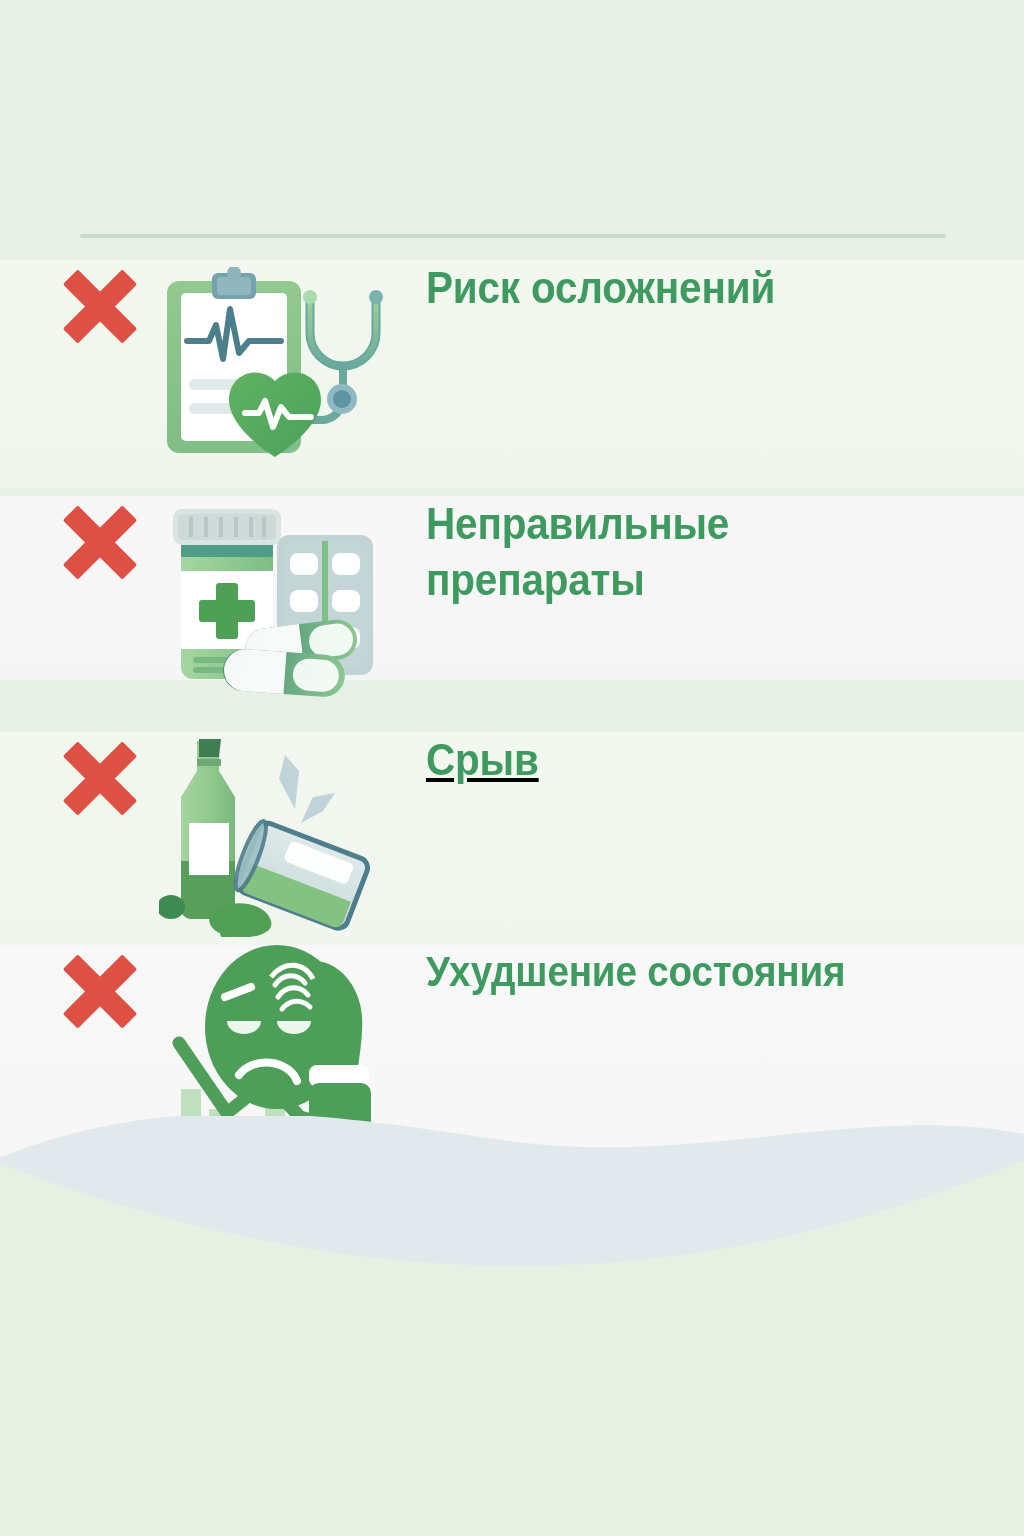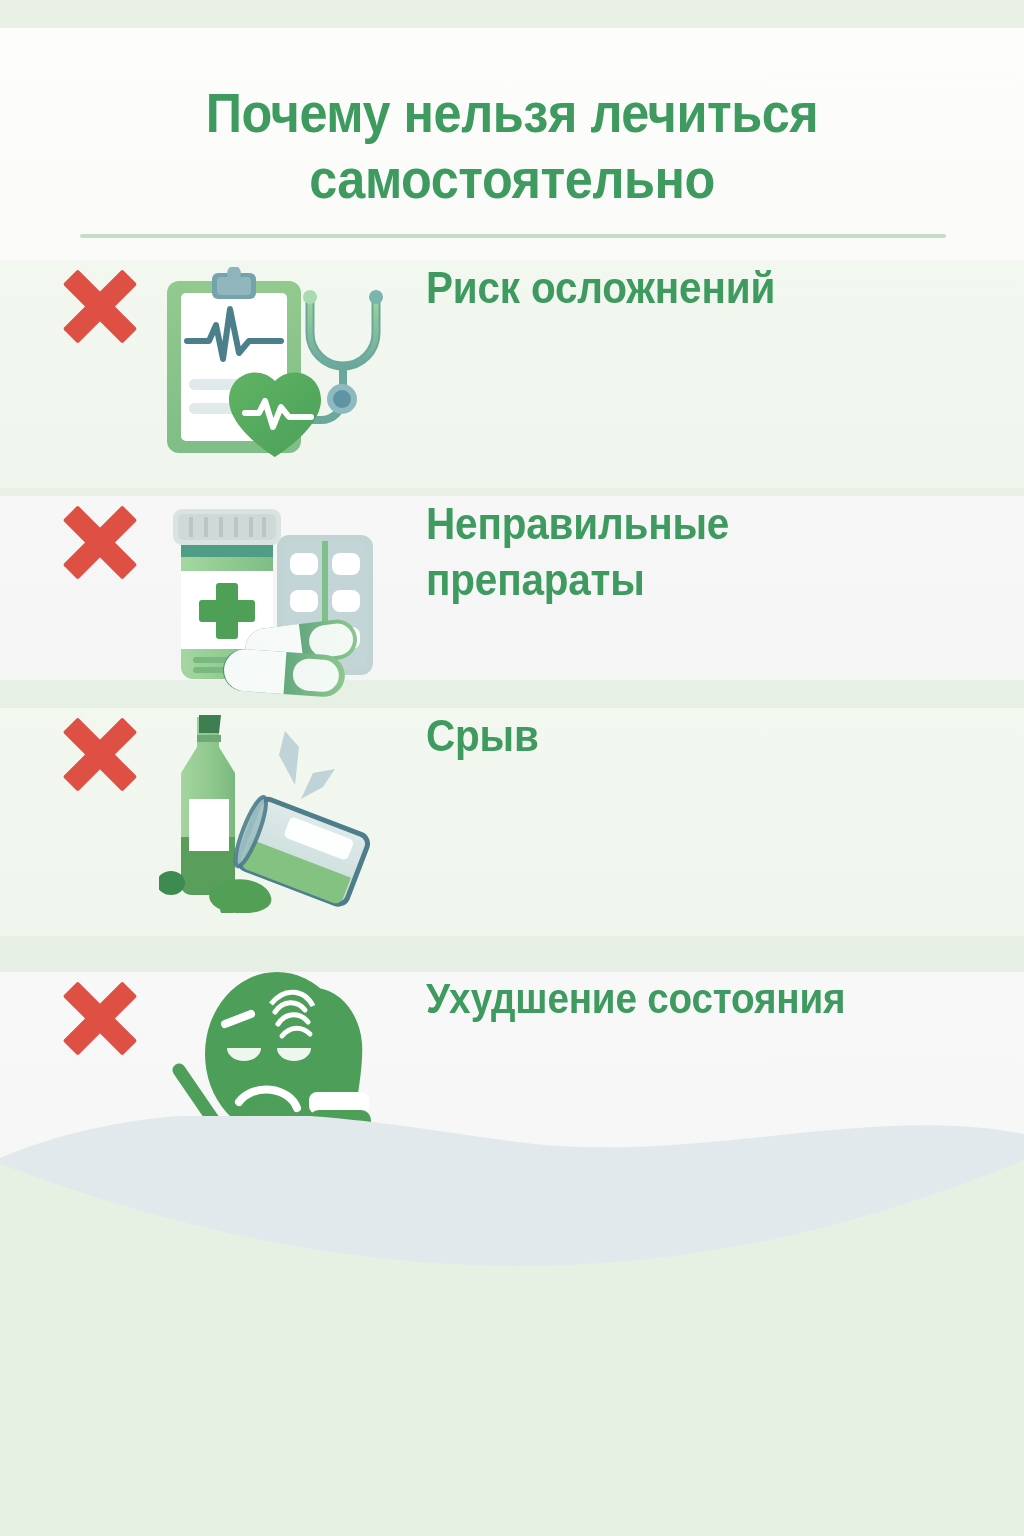--- a/index.html
+++ b/index.html
@@ -81,22 +81,22 @@
   
   .row {
     position: absolute;
     left: 0;
     width: 1024px;
     display: flex;
     align-items: flex-start;
   }
   .row-1 { top: 260px;  height: 228px; background: linear-gradient(180deg,#f2f7f0 0%, #f0f5ee 100%); }
   .row-2 { top: 496px;  height: 184px; background: linear-gradient(180deg,#f6f7f6 0%, #f4f5f4 100%); }
-  .row-3 { top: 708px;  height: 228px; background: linear-gradient(180deg,#f2f7f0 0%, #f0f5ee 100%); }
-  .row-4 { top: 972px;  height: 250px; background: linear-gradient(180deg,#f7f8f7 0%, #f5f6f5 100%); }
+  .row-3 { top: 732px;  height: 228px; background: linear-gradient(180deg,#f2f7f0 0%, #f0f5ee 100%); text-decoration: underline; }
+  .row-4 { top: 945px;  height: 250px; background: linear-gradient(180deg,#f7f8f7 0%, #f5f6f5 100%); }
 
   .x-mark {
     position: relative;
     width: 92px;
     height: 92px;
     margin-left: 54px;
     flex: 0 0 auto;
   }
   .x-mark i {
     position: absolute;
@@ -137,23 +137,20 @@
     transform-origin: left center;
     white-space: pre-line;
   }
   .row-4 .row-label { font-size: 42px; }
 </style>
 </head>
 <body>
 
 <div id="poster">
 
-  <div class="header-card">
-    <h1 class="title">Почему нельзя лечиться самостоятельно</h1>
-  </div>
   <div class="title-divider"></div>
 
   <div class="row row-1">
     <div class="x-mark">
         <i></i>
         <i></i>
       </div>
     <div class="icon-slot">
       <svg width="236" height="196" viewBox="0 0 236 196" xmlns="http://www.w3.org/2000/svg">
         <defs>

